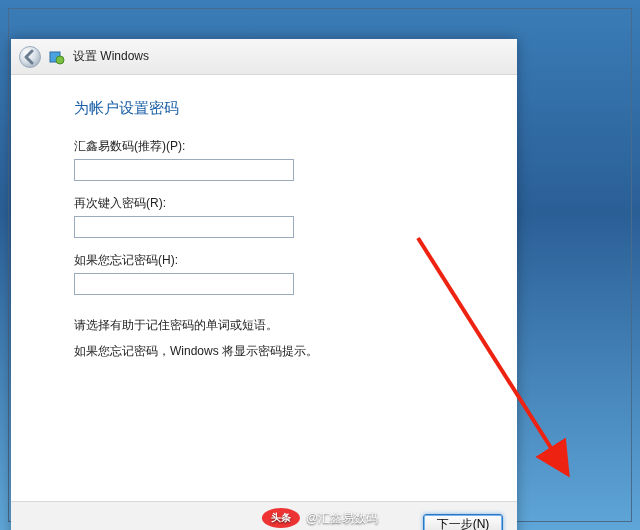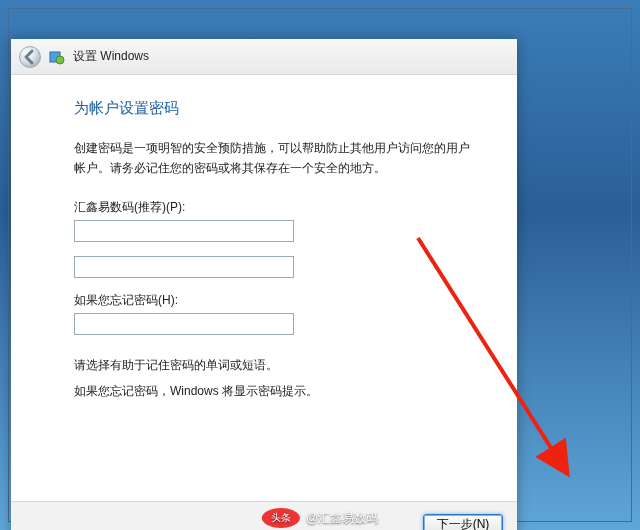--- a/index.html
+++ b/index.html
@@ -99,21 +99,21 @@
     display: flex; align-items: center; gap: 6px;
     color: #fff;
     text-shadow: 0 1px 2px rgba(0,0,0,.7);
     font-size: 12px;
     z-index: 6;
   }
   .wm-logo {
     width: 38px; height: 20px; border-radius: 50%;
     background: #e33;
     display: flex; align-items: center; justify-content: center;
-    color: #fff; font-size: 10px; font-weight: normal;
+    color: #fff; font-size: 10px; font-weight: bold;
   }
 </style>
 </head>
 <body>
 
 <div class="outer"></div>
 
 <div class="wizard">
 
   <div class="titlebar">
@@ -126,25 +126,25 @@
       <svg viewBox="0 0 16 16">
         <rect x="1" y="3" width="10" height="10" fill="#4aa3e0" stroke="#2a6aa0"></rect>
         <circle cx="11" cy="11" r="4" fill="#7ac143" stroke="#4a8a2a"></circle>
       </svg>
     </span>
     <span class="titlebar-text">设置 Windows</span>
   </div>
 
   <div class="content">
     <h1>为帐户设置密码</h1>
-    <p class="desc">创建密码是一项明智的安全预防措施，可以帮助防止其他用户访问您的用户帐户。请务必记住您的密码或将其保存在一个安全的地方。</p>
 
     <div class="field-label">汇鑫易数码(推荐)(P):</div>
     <input type="password" class="field-input" value="" style="">
 
+    <div class="field-label">再次键入密码(R):</div>
     <input type="password" class="field-input" value="" style="">
 
     <div class="field-label">如果您忘记密码(H):</div>
     <input type="text" class="field-input" value="" style="">
 
     <div class="hint1">请选择有助于记住密码的单词或短语。</div>
     <div class="hint1">如果您忘记密码，Windows 将显示密码提示。</div>
   </div>
 
   <div class="footer">

